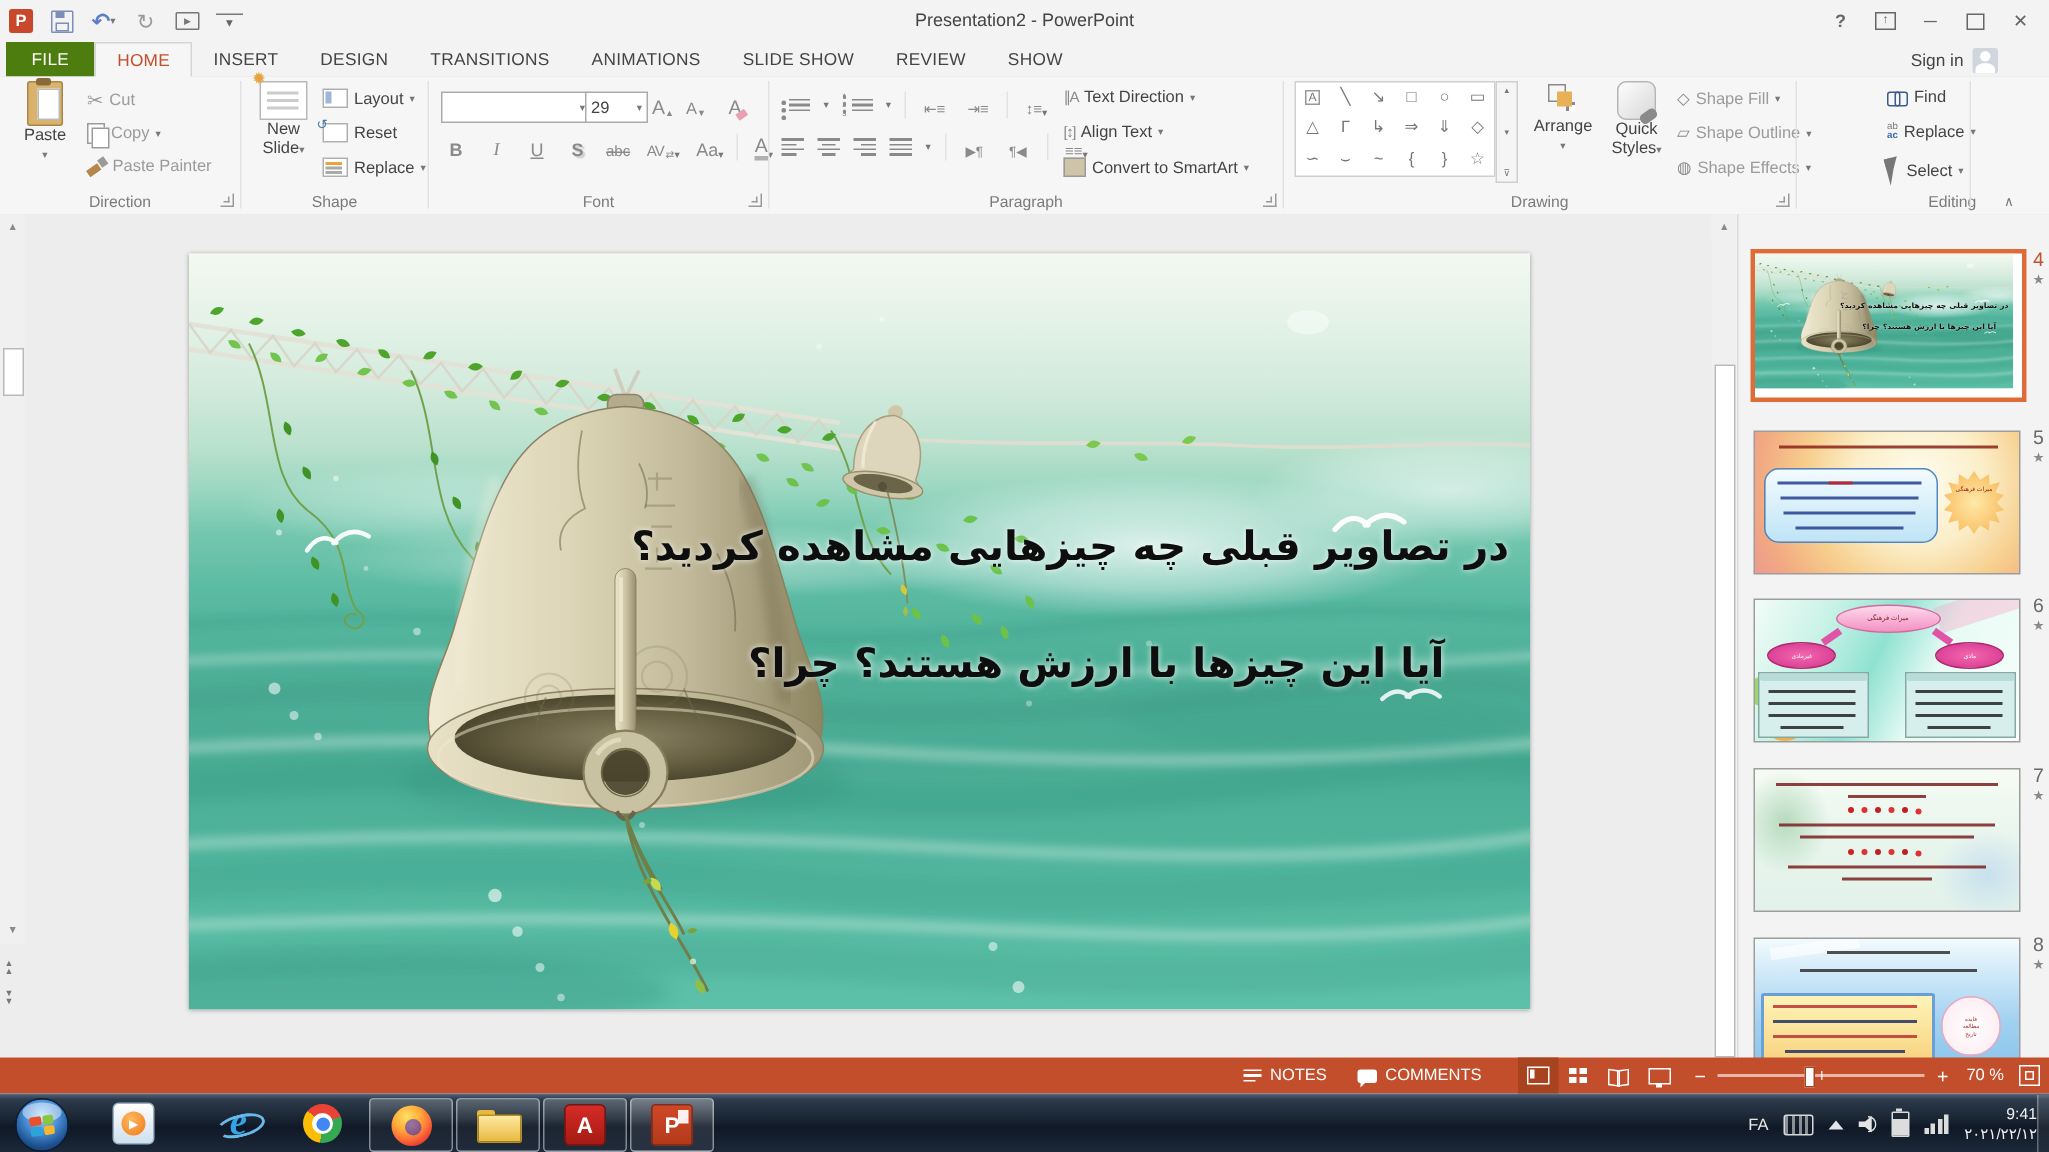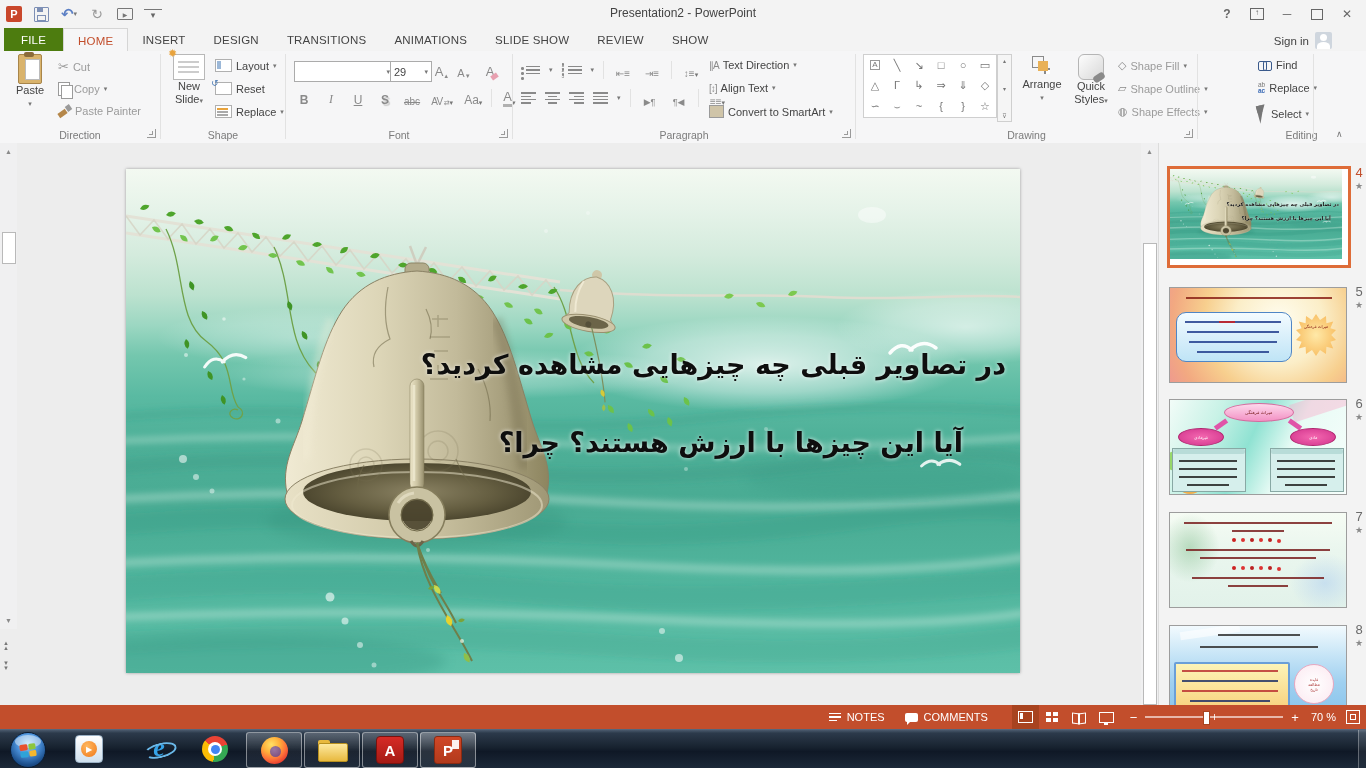--- a/index.html
+++ b/index.html
@@ -903,14 +903,34 @@
     </div>
   <div class="tb-btn boxed" style="left:304px">
       <span class="ex-ic"></span>
     </div>
   <div class="tb-btn boxed" style="left:362px">
       <span class="ac-ic">A</span>
     </div>
   <div class="tb-btn boxed active" style="left:420px">
       <span class="pp-ic">P</span>
     </div>
+  <div id="tray">
+    <span style="font-size:11px">FA</span>
+    <span class="kbd-ic"></span>
+    <span class="tri-up"></span>
+    <span style="display:flex;align-items:center">
+        <span class="spk-ic"></span>
+        <span class="spk-arc"></span>
+      </span>
+    <span class="bat-ic"></span>
+    <span class="sig-ic">
+        <i style="height:4px"></i>
+        <i style="height:7px"></i>
+        <i style="height:10px"></i>
+        <i style="height:13px"></i>
+      </span>
+    <span id="clock">
+      <div>9:41</div>
+      <div style="font-size:10px">۲۰۲۱/۲۲/۱۲</div>
+    </span>
+  </div>
   <div class="desk-sliver"></div>
 </div>
 
 </body></html>

